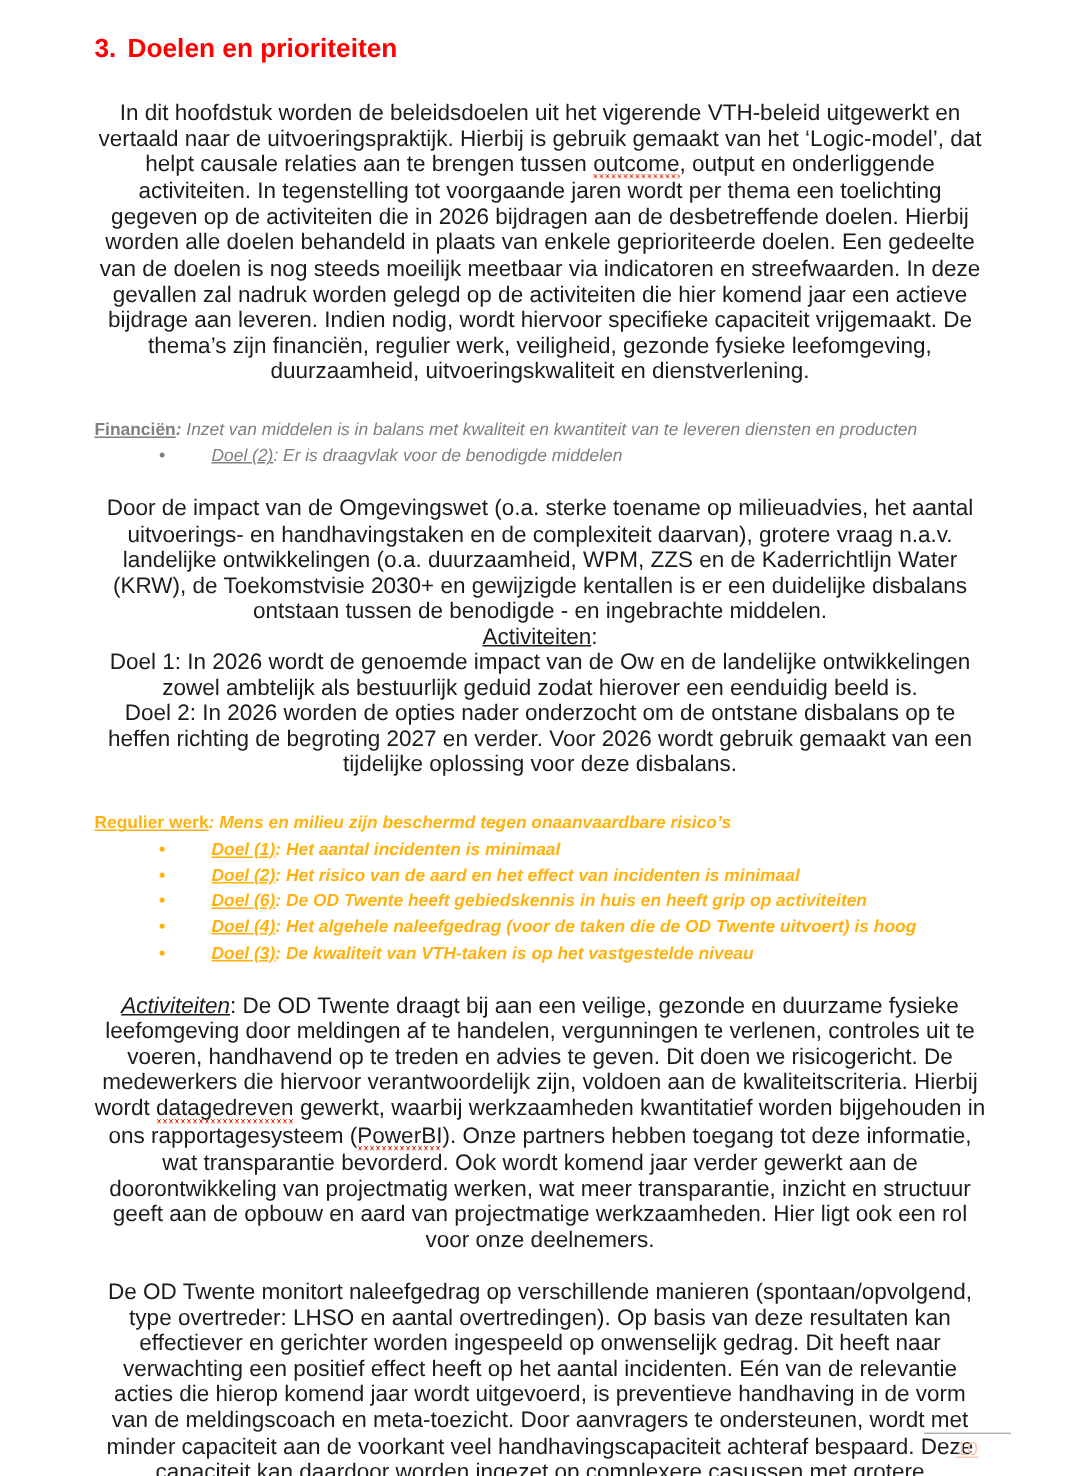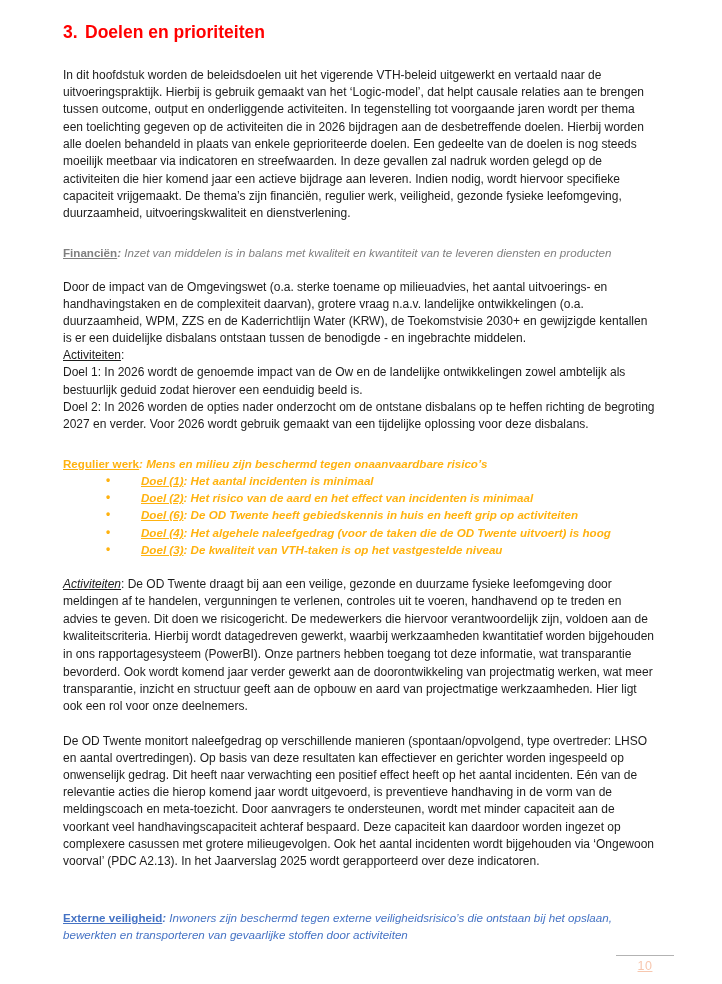--- a/index.html
+++ b/index.html
@@ -43,25 +43,25 @@
     align-items: baseline;
   }
   .chapter-num {
     display: inline-block;
     min-width: 22px;
   }
   .chapter-title { display: inline-block; }
 
   
   p.body, div.body {
-    font-size: 12px;
+    font-size: 15px;
     line-height: 17.1px;
     margin: 0 2px 0 0;
     color: #1c1c1c;
-    text-align: left;
+    text-align: center;
   }
   .gap-sm { height: 17px; }
   .gap-md { height: 18px; }
   .gap-lg { height: 22px; }
 
   .u { text-decoration: underline; }
 
   
   .squiggle {
     position: relative;
@@ -157,20 +157,21 @@
       <span class="chapter-title">Doelen en prioriteiten</span>
     </h1>
 
     <p class="body"><span>In dit hoofdstuk worden de beleidsdoelen uit het vigerende VTH-beleid uitgewerkt en vertaald naar de uitvoeringspraktijk. Hierbij is gebruik gemaakt van het ‘Logic-model’, dat helpt causale relaties aan te brengen tussen </span><span class="squiggle">outcome</span><span>, output en onderliggende activiteiten. In tegenstelling tot voorgaande jaren wordt per thema een toelichting gegeven op de activiteiten die in 2026 bijdragen aan de desbetreffende doelen. Hierbij worden alle doelen behandeld in plaats van enkele geprioriteerde doelen. Een gedeelte van de doelen is nog steeds moeilijk meetbaar via indicatoren en streefwaarden. In deze gevallen zal nadruk worden gelegd op de activiteiten die hier komend jaar een actieve bijdrage aan leveren. Indien nodig, wordt hiervoor specifieke capaciteit vrijgemaakt. De thema’s zijn financiën, regulier werk, veiligheid, gezonde fysieke leefomgeving, duurzaamheid, uitvoeringskwaliteit en dienstverlening.</span></p>
 
     <div class="gap-lg"></div>
 
     <div class="theme-line theme-grey"><span class="lead u">Financiën</span><span>: </span><span class="desc">Inzet van middelen is in balans met kwaliteit en kwantiteit van te leveren diensten en producten</span></div>
 
     <ul class="goal-list grey">
+      <li><span class="goal-label">Doel (2)</span><span>: Er is draagvlak voor de benodigde middelen</span></li>
     </ul>
 
     <div class="gap-md"></div>
 
     <p class="body">Door de impact van de Omgevingswet (o.a. sterke toename op milieuadvies, het aantal uitvoerings- en handhavingstaken en de complexiteit daarvan), grotere vraag n.a.v. landelijke ontwikkelingen (o.a. duurzaamheid, WPM, ZZS en de Kaderrichtlijn Water (KRW), de Toekomstvisie 2030+ en gewijzigde kentallen is er een duidelijke disbalans ontstaan tussen de benodigde - en ingebrachte middelen.</p>
 
     <div class="body"><span class="u">Activiteiten</span><span>:</span></div>
 
     <div class="body">Doel 1: In 2026 wordt de genoemde impact van de Ow en de landelijke ontwikkelingen zowel ambtelijk als bestuurlijk geduid zodat hierover een eenduidig beeld is.</div>
     <div class="body">Doel 2: In 2026 worden de opties nader onderzocht om de ontstane disbalans op te heffen richting de begroting 2027 en verder. Voor 2026 wordt gebruik gemaakt van een tijdelijke oplossing voor deze disbalans.</div>

